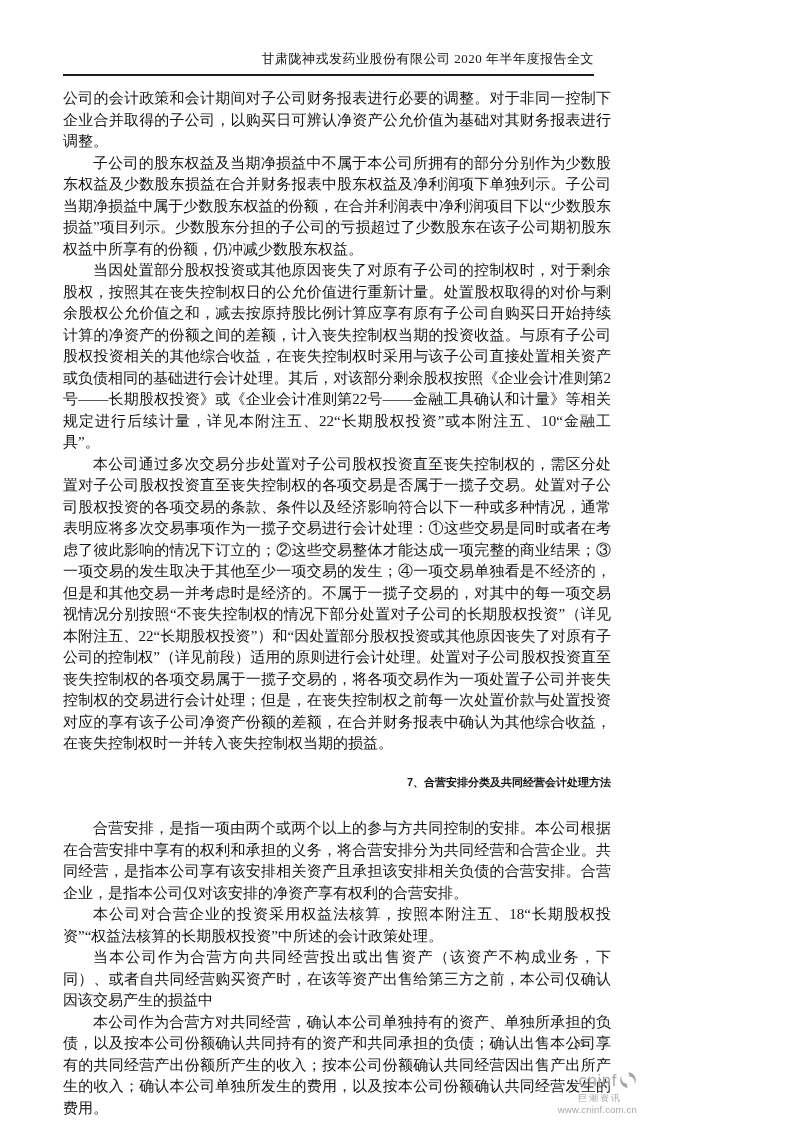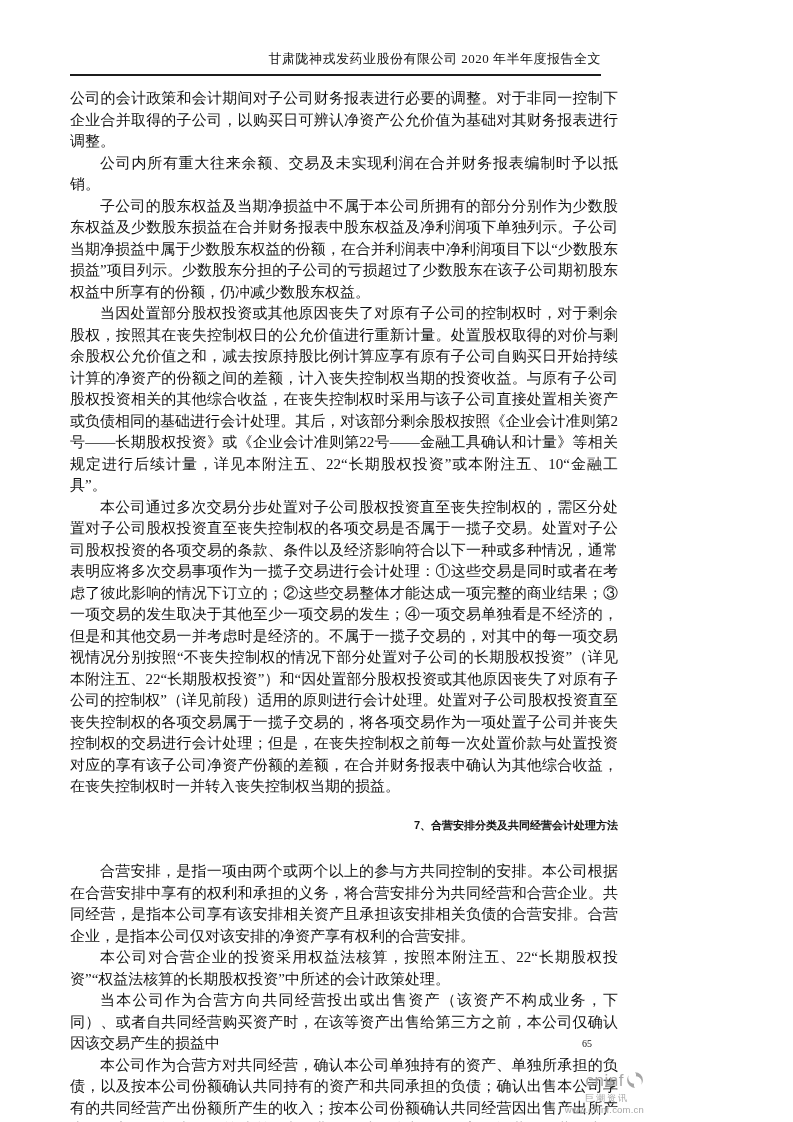--- a/index.html
+++ b/index.html
@@ -5,21 +5,20 @@
   * { box-sizing: border-box; }
   html, body { margin: 0; padding: 0; background: #ffffff; }
   .page {
     position: relative;
     width: 647px;
     height: 1122px;
     background: #ffffff;
     font-family: "Liberation Serif", serif;
     color: #141414;
     overflow: hidden;
-    margin-left: 7px;
   }
   .header {
     position: absolute;
     top: 50px;
     left: 63px;
     right: 53px;
     text-align: right;
     font-size: 13px;
     letter-spacing: 0.5px;
     padding-bottom: 6px;
@@ -74,29 +73,28 @@
 <body>
 
 <div class="page">
 
   <div class="header">
     <span>甘肃陇神戎发药业股份有限公司 2020 年半年度报告全文</span>
   </div>
 
   <div class="content">
     <p class="no-indent">公司的会计政策和会计期间对子公司财务报表进行必要的调整。对于非同一控制下企业合并取得的子公司，以购买日可辨认净资产公允价值为基础对其财务报表进行调整。</p>
-    <p>公司内所有重大往来余额、交易及未实现利润在合并财务报表编制时予以抵销。</p>
     <p>子公司的股东权益及当期净损益中不属于本公司所拥有的部分分别作为少数股东权益及少数股东损益在合并财务报表中股东权益及净利润项下单独列示。子公司当期净损益中属于少数股东权益的份额，在合并利润表中净利润项目下以“少数股东损益”项目列示。少数股东分担的子公司的亏损超过了少数股东在该子公司期初股东权益中所享有的份额，仍冲减少数股东权益。</p>
     <p>当因处置部分股权投资或其他原因丧失了对原有子公司的控制权时，对于剩余股权，按照其在丧失控制权日的公允价值进行重新计量。处置股权取得的对价与剩余股权公允价值之和，减去按原持股比例计算应享有原有子公司自购买日开始持续计算的净资产的份额之间的差额，计入丧失控制权当期的投资收益。与原有子公司股权投资相关的其他综合收益，在丧失控制权时采用与该子公司直接处置相关资产或负债相同的基础进行会计处理。其后，对该部分剩余股权按照《企业会计准则第2号——长期股权投资》或《企业会计准则第22号——金融工具确认和计量》等相关规定进行后续计量，详见本附注五、22“长期股权投资”或本附注五、10“金融工具”。</p>
     <p>本公司通过多次交易分步处置对子公司股权投资直至丧失控制权的，需区分处置对子公司股权投资直至丧失控制权的各项交易是否属于一揽子交易。处置对子公司股权投资的各项交易的条款、条件以及经济影响符合以下一种或多种情况，通常表明应将多次交易事项作为一揽子交易进行会计处理：①这些交易是同时或者在考虑了彼此影响的情况下订立的；②这些交易整体才能达成一项完整的商业结果；③一项交易的发生取决于其他至少一项交易的发生；④一项交易单独看是不经济的，但是和其他交易一并考虑时是经济的。不属于一揽子交易的，对其中的每一项交易视情况分别按照“不丧失控制权的情况下部分处置对子公司的长期股权投资”（详见本附注五、22“长期股权投资”）和“因处置部分股权投资或其他原因丧失了对原有子公司的控制权”（详见前段）适用的原则进行会计处理。处置对子公司股权投资直至丧失控制权的各项交易属于一揽子交易的，将各项交易作为一项处置子公司并丧失控制权的交易进行会计处理；但是，在丧失控制权之前每一次处置价款与处置投资对应的享有该子公司净资产份额的差额，在合并财务报表中确认为其他综合收益，在丧失控制权时一并转入丧失控制权当期的损益。</p>
 
     <div class="section-heading">7、合营安排分类及共同经营会计处理方法</div>
 
     <p>合营安排，是指一项由两个或两个以上的参与方共同控制的安排。本公司根据在合营安排中享有的权利和承担的义务，将合营安排分为共同经营和合营企业。共同经营，是指本公司享有该安排相关资产且承担该安排相关负债的合营安排。合营企业，是指本公司仅对该安排的净资产享有权利的合营安排。</p>
-    <p>本公司对合营企业的投资采用权益法核算，按照本附注五、22“长期股权投资”“权益法核算的长期股权投资”中所述的会计政策处理。</p>
+    <p>本公司对合营企业的投资采用权益法核算，按照本附注五、18“长期股权投资”“权益法核算的长期股权投资”中所述的会计政策处理。</p>
     <p>当本公司作为合营方向共同经营投出或出售资产（该资产不构成业务，下同）、或者自共同经营购买资产时，在该等资产出售给第三方之前，本公司仅确认因该交易产生的损益中</p>
     <p>本公司作为合营方对共同经营，确认本公司单独持有的资产、单独所承担的负债，以及按本公司份额确认共同持有的资产和共同承担的负债；确认出售本公司享有的共同经营产出份额所产生的收入；按本公司份额确认共同经营因出售产出所产生的收入；确认本公司单独所发生的费用，以及按本公司份额确认共同经营发生的费用。</p>
   </div>
 
   <div class="page-number">65</div>
 
   <div class="logo">
     <div class="logo-brand-row">
       <span class="logo-brand">cninf</span>
       <span class="logo-swirl">

